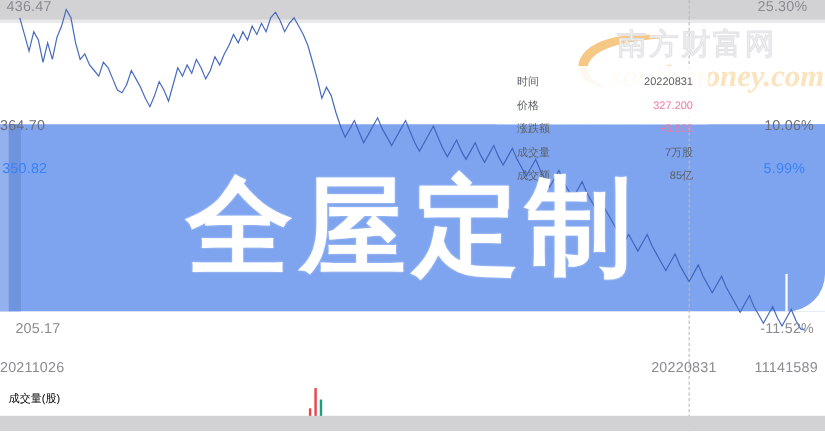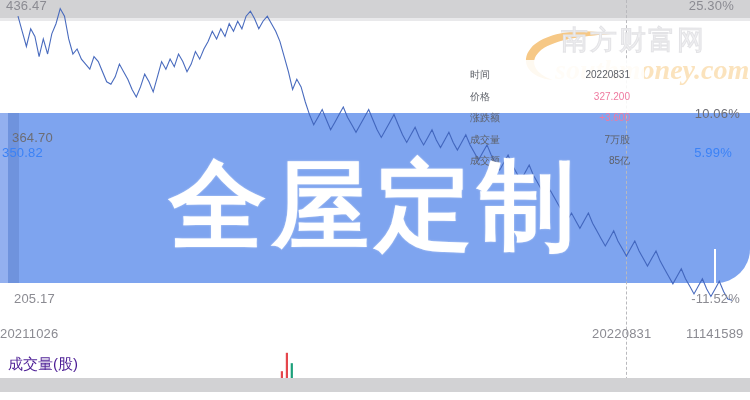--- a/index.html
+++ b/index.html
@@ -120,21 +120,21 @@
     text-shadow:0 0 2px rgba(255,255,255,.55);
   }
 
   
   .vol-strip-grey {
     position:absolute; left:0px; top:378px; width:750px; height:14px;
     background:#d2d2d4;
   }
   .vol-label {
     position:absolute; left:8px; top:355px;
-    font-size:15px; color:#4c1d95;
+    font-size:10px; color:#000000;
   }
   .vol-wrap {
     position:absolute; left:18px; top:352px; width:714px; height:40px;
   }
 
   .bottom-white {
     position:absolute; left:0; top:392px; width:750px; height:8px; background:#fff;
   }
 
   
@@ -165,21 +165,21 @@
 
   <div class="crosshair"></div>
 
   <svg id="price-svg-over" width="750" height="330" style="position:absolute;left:0;top:0;pointer-events:none;">
       <g transform="translate(18,0)">
         <path d="M0.0 16.2 L4.2 31.3 L8.4 46.5 L12.7 28.8 L16.9 36.4 L21.1 56.6 L25.3 38.9 L29.6 54.0 L33.8 33.8 L38.0 23.7 L42.2 8.6 L46.5 16.2 L50.7 38.9 L54.9 54.0 L59.1 49.0 L63.4 59.1 L67.6 64.1 L71.8 69.2 L76.0 56.6 L80.3 61.6 L84.5 71.7 L88.7 81.8 L92.9 84.3 L97.2 76.8 L101.4 64.1 L105.6 71.7 L109.8 79.3 L114.1 89.4 L118.3 97.0 L122.5 86.9 L126.7 74.2 L131.0 81.8 L135.2 91.9 L139.4 76.8 L143.6 61.6 L147.9 69.2 L152.1 59.1 L156.3 66.7 L160.5 54.0 L164.8 61.6 L169.0 71.7 L173.2 64.1 L177.4 51.5 L181.7 59.1 L185.9 49.0 L190.1 41.4 L194.3 31.3 L198.6 38.9 L202.8 28.8 L207.0 36.4 L211.2 23.7 L215.5 31.3 L219.7 21.2 L223.9 28.8 L228.1 16.2 L232.4 11.1 L236.6 18.7 L240.8 28.8 L245.0 21.2 L249.3 16.2 L253.5 23.7 L257.7 31.3 L261.9 41.4 L266.2 56.6 L270.4 71.7 L274.6 89.4 L278.8 79.3 L283.1 86.9 L287.3 102.0 L291.5 114.6 L295.7 124.7 L300.0 117.2 L304.2 109.6 L308.4 119.7 L312.6 129.8 L316.9 122.2 L321.1 114.6 L325.3 107.1 L329.5 117.2 L333.8 124.7 L338.0 132.3 L342.2 124.7 L346.4 117.2 L350.7 109.6 L354.9 119.7 L359.1 129.8 L363.3 137.4 L367.6 129.8 L371.8 122.2 L376.0 114.6 L380.2 124.7 L384.5 134.8 L388.7 142.4 L392.9 134.8 L397.1 127.3 L401.4 137.4 L405.6 144.9 L409.8 137.4 L414.0 129.8 L418.3 139.9 L422.5 147.5 L426.7 139.9 L430.9 132.3 L435.2 142.4 L439.4 150.0 L443.6 142.4 L447.8 134.8 L452.1 144.9 L456.3 152.5 L460.5 160.1 L464.7 152.5 L469.0 144.9 L473.2 155.0 L477.4 162.6 L481.6 170.2 L485.9 162.6 L490.1 155.0 L494.3 165.1 L498.5 172.7 L502.8 180.3 L507.0 172.7 L511.2 165.1 L515.4 175.2 L519.7 182.8 L523.9 190.4 L528.1 198.0 L532.3 190.4 L536.6 198.0 L540.8 205.5 L545.0 213.1 L549.2 220.7 L553.5 213.1 L557.7 220.7 L561.9 228.3 L566.1 220.7 L570.4 213.1 L574.6 223.2 L578.8 230.8 L583.0 238.4 L587.3 245.9 L591.5 238.4 L595.7 230.8 L599.9 240.9 L604.2 248.5 L608.4 256.0 L612.6 248.5 L616.8 240.9 L621.1 251.0 L625.3 258.6 L629.5 266.1 L633.7 258.6 L638.0 251.0 L642.2 261.1 L646.4 268.7 L650.6 276.2 L654.9 283.8 L659.1 276.2 L663.3 268.7 L667.5 278.8 L671.8 286.3 L676.0 293.9 L680.2 286.3 L684.4 278.8 L688.7 288.9 L692.9 296.4 L697.1 288.9 L701.3 281.3 L705.6 291.4 L709.8 299.0 L714.0 300.2 " fill="none" stroke="#3f63bb" stroke-width="1.1" opacity="0.95"></path>
       </g>
     </svg>
 
   <div class="axlabel light" style="left:6px; top:-2px;">436.47</div>
-  <div class="axlabel" style="left:12px; top:106px;margin-top:24px;">364.70</div>
+  <div class="axlabel" style="left:0px; top:106px;">364.70</div>
   <div class="axlabel onblue" style="left:2px; top:145px;">350.82</div>
   <div class="axlabel light" style="left:14px; top:291px;">205.17</div>
 
   <div class="axlabel light" style="right:16px; top:-2px;">25.30%</div>
   <div class="axlabel" style="right:10px; top:106px;">10.06%</div>
   <div class="axlabel onblue" style="right:18px; top:145px;">5.99%</div>
   <div class="axlabel light" style="right:10px; top:291px;">-11.52%</div>
 
   <div class="axlabel light" style="left:0px;   top:326px;">20211026</div>
   <div class="axlabel light" style="left:592px; top:326px;">20220831</div>

